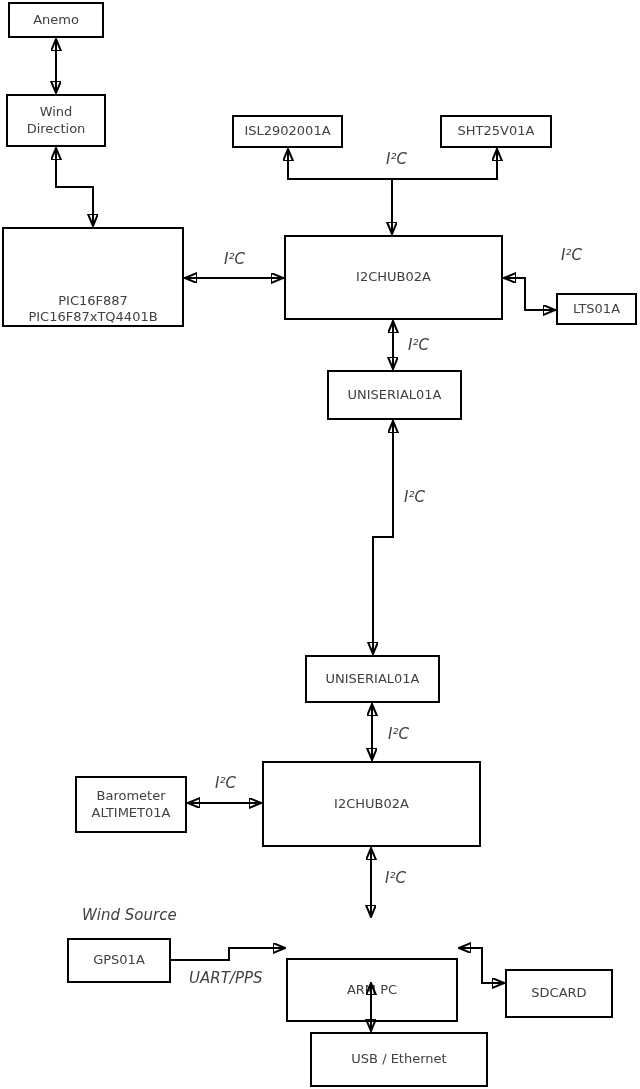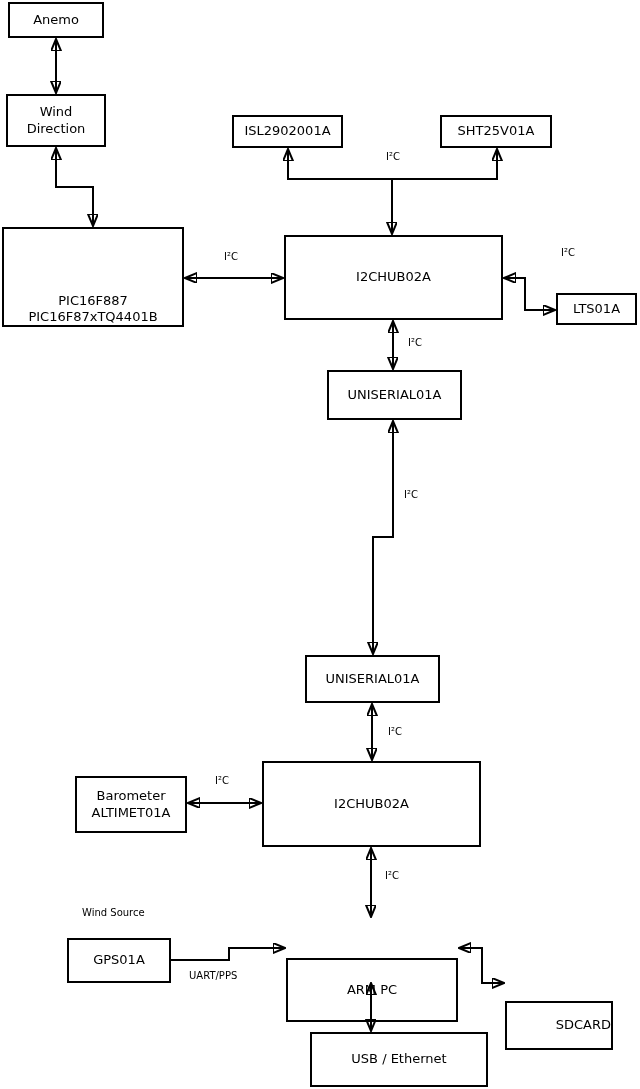--- a/index.html
+++ b/index.html
@@ -2,41 +2,42 @@
 <html><head>
 <meta charset="utf-8">
 <style>
   html, body { margin: 0; padding: 0; background: #ffffff; }
   #stage {
     position: relative;
     width: 640px;
     height: 1089px;
     background: #ffffff;
     font-family: "DejaVu Sans", "Liberation Sans", sans-serif;
-    color: #000000;
+    color: #404040;
     overflow: hidden;
   }
   .box {
     position: absolute;
     border: 2px solid #000000;
     background: #ffffff;
     display: flex;
     align-items: center;
     justify-content: center;
     text-align: center;
     box-sizing: border-box;
     font-size: 13px;
     line-height: 1.25;
     white-space: pre-line;
   }
   .lbl {
     position: absolute;
-    font-size: 10px;
+    font-size: 15px;
     line-height: 1.1;
     white-space: nowrap;
+    font-style: italic;
   }
   svg.wires {
     position: absolute;
     left: 0; top: 0;
     width: 640px; height: 1089px;
     pointer-events: none;
   }
   svg.wires path { stroke: #000000; stroke-width: 2; fill: none; }
 </style>
 </head>
@@ -53,21 +54,21 @@
   <div class="box" style="left:440px; top:115px;  width:112px; height:33px;"><span>SHT25V01A</span></div>
   <div class="box" style="left:284px; top:235px;  width:219px; height:85px;"><span>I2CHUB02A</span></div>
   <div class="box" style="left:556px; top:293px;  width:81px;  height:32px;"><span>LTS01A</span></div>
   <div class="box" style="left:327px; top:370px;  width:135px; height:50px;"><span>UNISERIAL01A</span></div>
   <div class="box" style="left:305px; top:655px;  width:135px; height:48px;"><span>UNISERIAL01A</span></div>
   <div class="box" style="left:75px;  top:776px;  width:112px; height:57px;"><span>Barometer
 ALTIMET01A</span></div>
   <div class="box" style="left:262px; top:761px;  width:219px; height:86px;"><span>I2CHUB02A</span></div>
   <div class="box" style="left:67px;  top:938px;  width:104px; height:45px;"><span>GPS01A</span></div>
   <div class="box" style="left:286px; top:918px;  width:172px; height:64px;margin-top:40px;"><span>ARM PC</span></div>
-  <div class="box" style="left:505px; top:1001px;  width:108px; height:49px;justify-content:flex-end;"><span>SDCARD</span></div>
+  <div class="box" style="left:505px; top:969px;  width:108px; height:49px;"><span>SDCARD</span></div>
   <div class="box" style="left:282px; top:1032px; width:178px; height:55px;margin-left:28px;"><span>USB / Ethernet</span></div>
 
   <span class="lbl" style="left:386px; top:151px;">I²C</span>
   <span class="lbl" style="left:224px; top:251px;">I²C</span>
   <span class="lbl" style="left:561px; top:247px;">I²C</span>
   <span class="lbl" style="left:408px; top:337px;">I²C</span>
   <span class="lbl" style="left:404px; top:489px;">I²C</span>
   <span class="lbl" style="left:388px; top:726px;">I²C</span>
   <span class="lbl" style="left:215px; top:775px;">I²C</span>
   <span class="lbl" style="left:385px; top:870px;">I²C</span>

